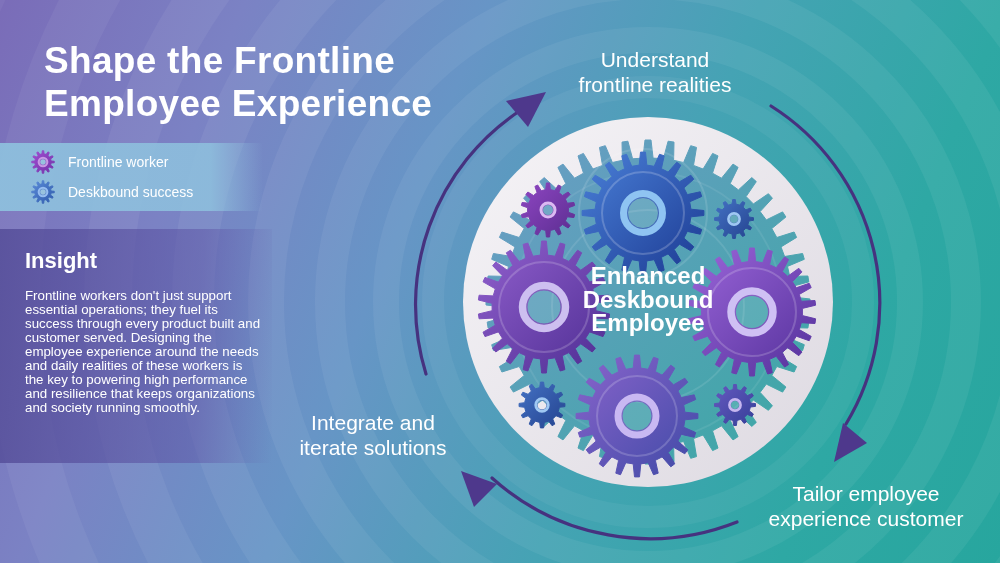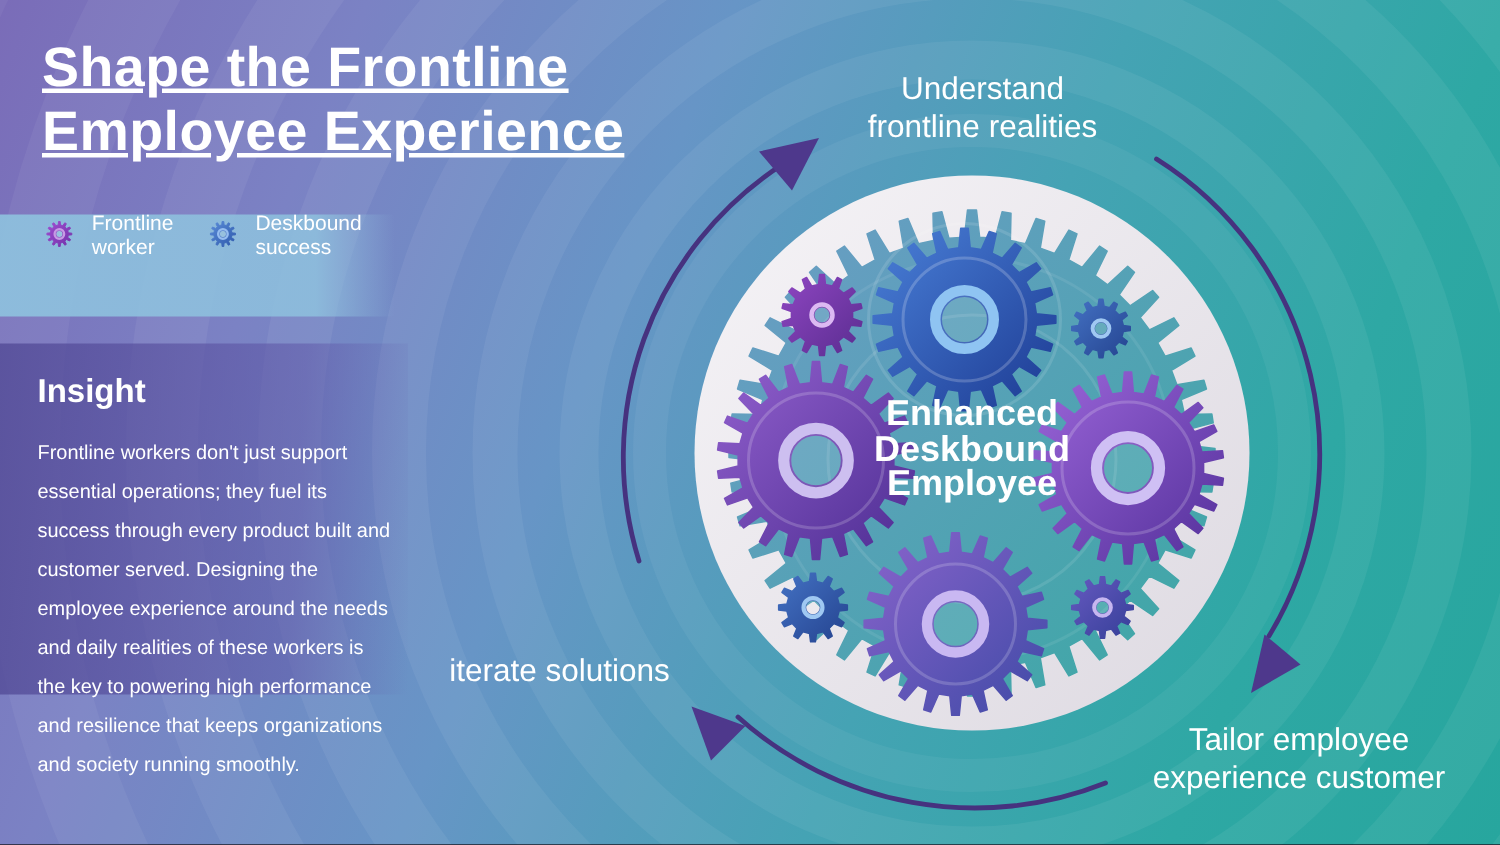--- a/index.html
+++ b/index.html
@@ -4,31 +4,31 @@
 <style>
   html,body{margin:0;padding:0;background:#1c1c28;}
   .stage{position:relative;width:1000px;height:563px;overflow:hidden;
     font-family:"Liberation Sans",sans-serif;color:#fff;
     background:linear-gradient(112deg,#7a6cb8 0%,#7b82c4 20%,#6795c6 40%,#45a3b4 62%,#2ea8a4 82%,#27a69e 100%);}
   svg{display:block;}
   .layer{position:absolute;inset:0;width:1000px;height:563px;pointer-events:none;}
   .swirl{z-index:1;}
   .diagram{z-index:3;}
   .txt{position:absolute;z-index:4;}
-  .title{left:28px;top:24px;margin:0;font-size:37px;line-height:1.16;font-weight:700;letter-spacing:.3px;text-decoration:underline;}
+  .title{left:28px;top:24px;margin:16px;font-size:37px;line-height:1.16;font-weight:700;letter-spacing:.3px;}
   .legend-band{position:absolute;left:0;top:143px;width:263px;height:68px;z-index:2;
     background:linear-gradient(90deg,rgba(142,193,222,.92) 0%,rgba(142,193,222,.85) 80%,rgba(142,193,222,0) 100%);
-    display:flex;justify-content:center;gap:4px;padding-left:30px;box-sizing:border-box;}
+    display:flex;flex-direction:column;justify-content:center;gap:4px;padding-left:30px;box-sizing:border-box;}
   .legend-row{display:flex;align-items:center;gap:12px;height:26px;}
   .legend-row svg{width:26px;height:26px;}
   .legend-row span{font-size:14px;}
   .insight-panel{position:absolute;left:0;top:229px;width:272px;height:234px;z-index:2;
     background:linear-gradient(93deg,rgba(82,74,150,.80) 0%,rgba(95,87,168,.55) 72%,rgba(95,87,168,0) 100%);}
   .insight-h{position:absolute;left:25px;top:248px;margin:0;font-size:22px;font-weight:700;z-index:4;}
-  .insight-b{position:absolute;left:25px;top:289px;width:236px;margin:0;font-size:13.3px;line-height:26px;z-index:4;}
+  .insight-b{position:absolute;left:25px;top:289px;width:236px;margin:0;font-size:13.3px;line-height:14px;z-index:4;}
   .logo{position:absolute;left:25px;top:484px;z-index:4;font-family:"Liberation Serif",serif;line-height:1;}
   .logo .l1{font-size:25px;letter-spacing:1px;}
   .logo .amp{font-style:italic;}
   .logo .l2{font-size:25px;letter-spacing:1.5px;margin:-1px 0 0 9px;}
   .cycle-label{position:absolute;z-index:4;transform:translateX(-50%);text-align:center;
     font-size:21px;font-weight:400;line-height:25px;white-space:nowrap;}
   .lbl-understand{left:655px;top:47px;}
   .lbl-integrate{left:373px;top:410px;}
   .lbl-tailor{left:866px;top:481px;}
   .center-label{position:absolute;z-index:4;left:498px;top:264px;width:300px;text-align:center;
@@ -153,21 +153,21 @@
         <path d="M748.4 261.6 L749.6 248.0 L754.4 248.0 L755.6 261.6 L762.7 262.7 L762.7 262.7 L767.7 250.0 L772.3 251.3 L769.6 264.7 L776.2 267.7 L776.2 267.7 L784.6 256.9 L788.6 259.5 L782.3 271.6 L787.7 276.3 L787.7 276.3 L798.8 268.3 L801.9 271.9 L792.4 281.7 L796.3 287.8 L796.3 287.8 L809.2 283.3 L811.2 287.6 L799.3 294.4 L801.3 301.3 L801.3 301.3 L815.0 300.5 L815.6 305.2 L802.4 308.4 L802.4 315.6 L802.4 315.6 L815.6 318.8 L815.0 323.5 L801.3 322.7 L799.3 329.6 L799.3 329.6 L811.2 336.4 L809.2 340.7 L796.3 336.2 L792.4 342.3 L792.4 342.3 L801.9 352.1 L798.8 355.7 L787.7 347.7 L782.3 352.4 L782.3 352.4 L788.6 364.5 L784.6 367.1 L776.2 356.3 L769.6 359.3 L769.6 359.3 L772.3 372.7 L767.7 374.0 L762.7 361.3 L755.6 362.4 L755.6 362.4 L754.4 376.0 L749.6 376.0 L748.4 362.4 L741.3 361.3 L741.3 361.3 L736.3 374.0 L731.7 372.7 L734.4 359.3 L727.8 356.3 L727.8 356.3 L719.4 367.1 L715.4 364.5 L721.7 352.4 L716.3 347.7 L716.3 347.7 L705.2 355.7 L702.1 352.1 L711.6 342.3 L707.7 336.2 L707.7 336.2 L694.8 340.7 L692.8 336.4 L704.7 329.6 L702.7 322.7 L702.7 322.7 L689.0 323.5 L688.4 318.8 L701.6 315.6 L701.6 308.4 L701.6 308.4 L688.4 305.2 L689.0 300.5 L702.7 301.3 L704.7 294.4 L704.7 294.4 L692.8 287.6 L694.8 283.3 L707.7 287.8 L711.6 281.7 L711.6 281.7 L702.1 271.9 L705.2 268.3 L716.3 276.3 L721.7 271.6 L721.7 271.6 L715.4 259.5 L719.4 256.9 L727.8 267.7 L734.4 264.7 L734.4 264.7 L731.7 251.3 L736.3 250.0 L741.3 262.7 L748.4 261.6 Z M 768.5 312 A 16.5 16.5 0 1 0 735.5 312 A 16.5 16.5 0 1 0 768.5 312 Z" fill="url(#g-purple2)" fill-rule="evenodd" stroke="url(#g-purple2)" stroke-width="1" stroke-linejoin="round"></path>
         <circle cx="752" cy="312" r="44" fill="none" stroke="rgba(255,255,255,0.18)" stroke-width="2"></circle>
         <circle cx="752" cy="312" r="21" fill="rgba(255,255,255,0.10)" stroke="#cfc0f4" stroke-width="7.5"></circle>
         <path d="M633.2 368.1 L634.5 355.1 L639.5 355.1 L640.8 368.1 L648.2 369.3 L648.2 369.3 L653.5 357.3 L658.2 358.8 L655.4 371.7 L662.1 375.1 L662.1 375.1 L670.8 365.2 L674.8 368.2 L668.2 379.5 L673.5 384.8 L673.5 384.8 L684.8 378.2 L687.8 382.2 L677.9 390.9 L681.3 397.6 L681.3 397.6 L694.2 394.8 L695.7 399.5 L683.7 404.8 L684.9 412.2 L684.9 412.2 L697.9 413.5 L697.9 418.5 L684.9 419.8 L683.7 427.2 L683.7 427.2 L695.7 432.5 L694.2 437.2 L681.3 434.4 L677.9 441.1 L677.9 441.1 L687.8 449.8 L684.8 453.8 L673.5 447.2 L668.2 452.5 L668.2 452.5 L674.8 463.8 L670.8 466.8 L662.1 456.9 L655.4 460.3 L655.4 460.3 L658.2 473.2 L653.5 474.7 L648.2 462.7 L640.8 463.9 L640.8 463.9 L639.5 476.9 L634.5 476.9 L633.2 463.9 L625.8 462.7 L625.8 462.7 L620.5 474.7 L615.8 473.2 L618.6 460.3 L611.9 456.9 L611.9 456.9 L603.2 466.8 L599.2 463.8 L605.8 452.5 L600.5 447.2 L600.5 447.2 L589.2 453.8 L586.2 449.8 L596.1 441.1 L592.7 434.4 L592.7 434.4 L579.8 437.2 L578.3 432.5 L590.3 427.2 L589.1 419.8 L589.1 419.8 L576.1 418.5 L576.1 413.5 L589.1 412.2 L590.3 404.8 L590.3 404.8 L578.3 399.5 L579.8 394.8 L592.7 397.6 L596.1 390.9 L596.1 390.9 L586.2 382.2 L589.2 378.2 L600.5 384.8 L605.8 379.5 L605.8 379.5 L599.2 368.2 L603.2 365.2 L611.9 375.1 L618.6 371.7 L618.6 371.7 L615.8 358.8 L620.5 357.3 L625.8 369.3 L633.2 368.1 Z M 652 416 A 15 15 0 1 0 622 416 A 15 15 0 1 0 652 416 Z" fill="url(#g-violet)" fill-rule="evenodd" stroke="url(#g-violet)" stroke-width="1" stroke-linejoin="round"></path>
         <circle cx="637" cy="416" r="40" fill="none" stroke="rgba(255,255,255,0.18)" stroke-width="2"></circle>
         <circle cx="637" cy="416" r="19" fill="rgba(255,255,255,0.10)" stroke="#c9b8f2" stroke-width="7"></circle>
       </g>
   </svg>
 
   <div class="cycle-label lbl-understand"><span>Understand</span><br><span>frontline realities</span></div>
-  <div class="cycle-label lbl-integrate"><br><span>iterate solutions</span></div>
+  <div class="cycle-label lbl-integrate"><span>Integrate and</span><br><span>iterate solutions</span></div>
   <div class="cycle-label lbl-tailor"><span>Tailor employee</span><br><span>experience customer</span></div>
 
   <div class="center-label">
     <span>Enhanced</span>
     <span>Deskbound</span>
     <span>Employee</span>
   </div>
 
 </div>
 

